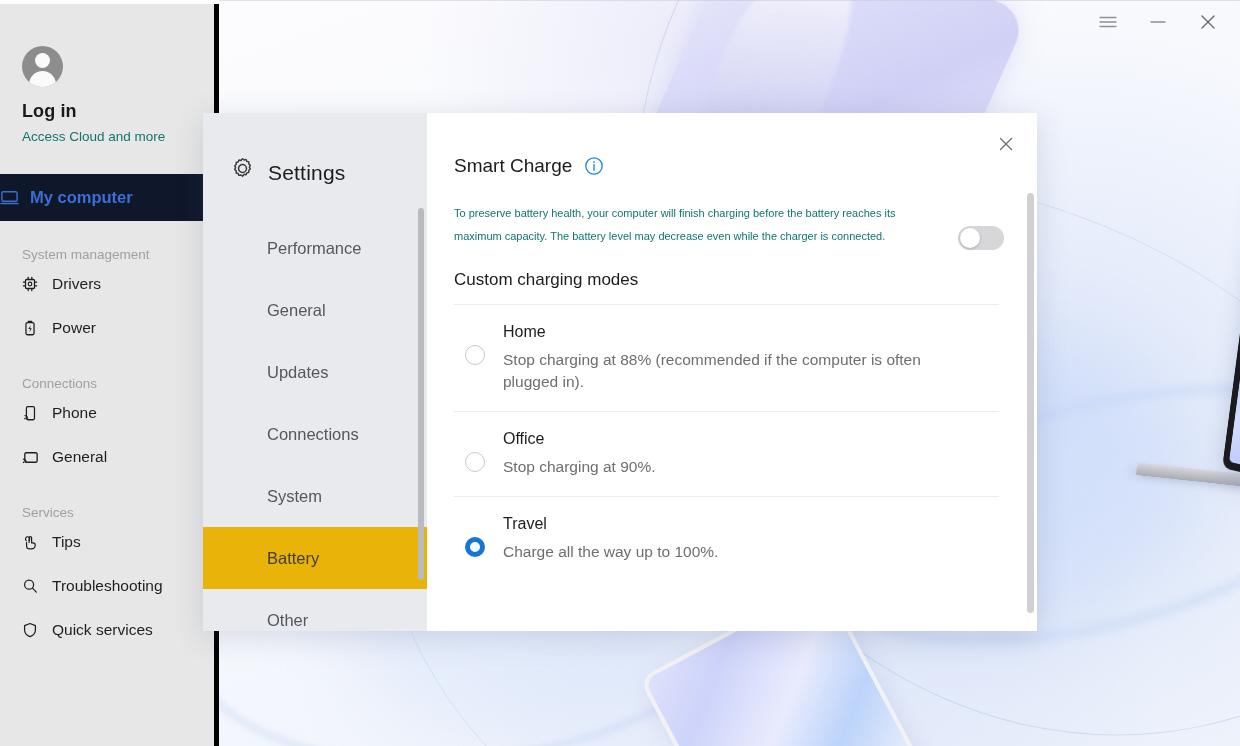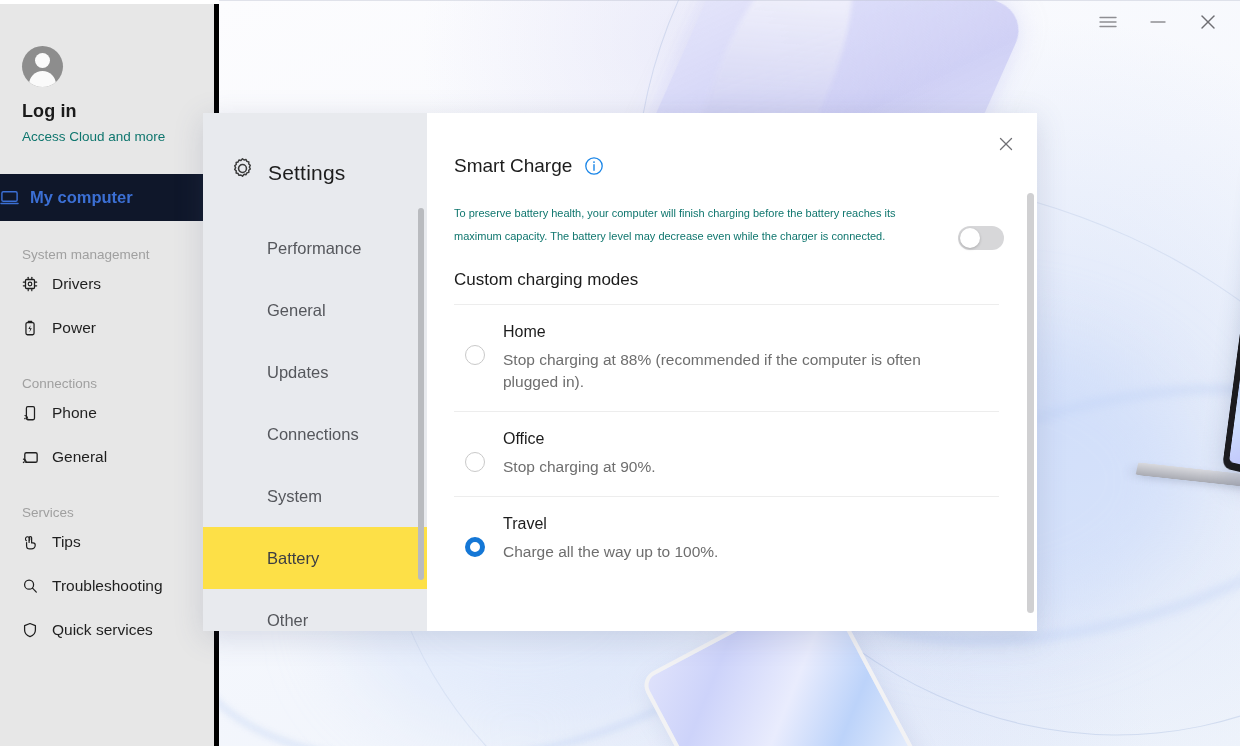--- a/index.html
+++ b/index.html
@@ -258,21 +258,21 @@
   .settings-item {
     height: 62px;
     display: flex;
     align-items: center;
     padding-left: 64px;
     font-size: 16.5px;
     color: #55575c;
     cursor: pointer;
   }
   .settings-item.selected {
-    background: #fde047;
+    background: #eab308;
     color: #3c3e43;
   }
   .settings-scroll-track {
     position: absolute;
     left: 215px; top: 95px;
     width: 6px; height: 372px;
     background: #b9bbbf;
     border-radius: 3px;
   }
 

